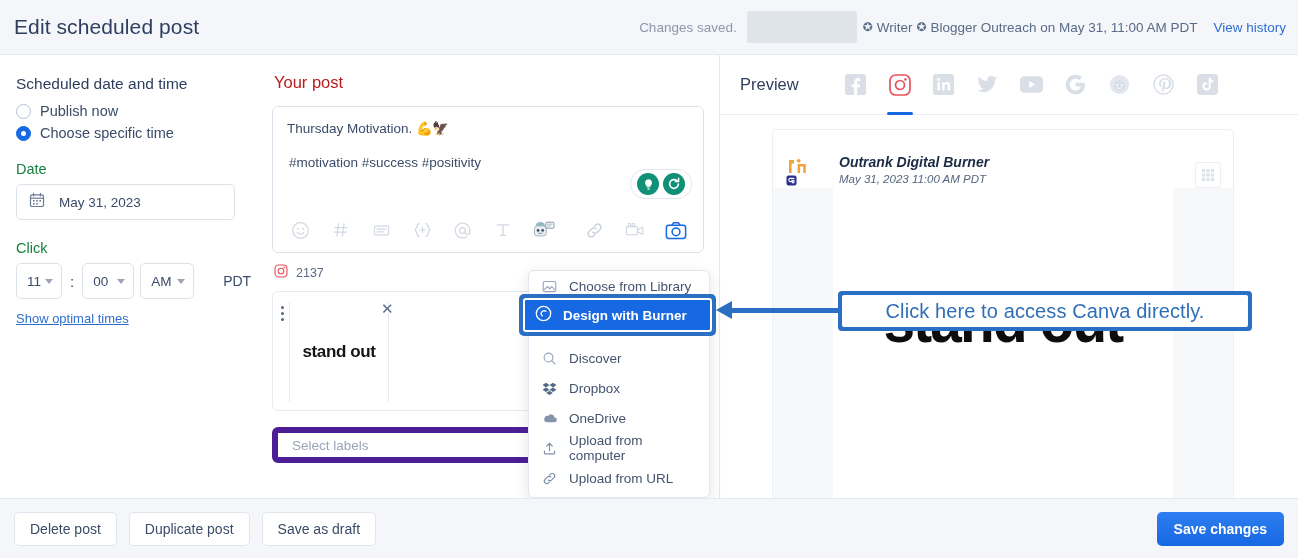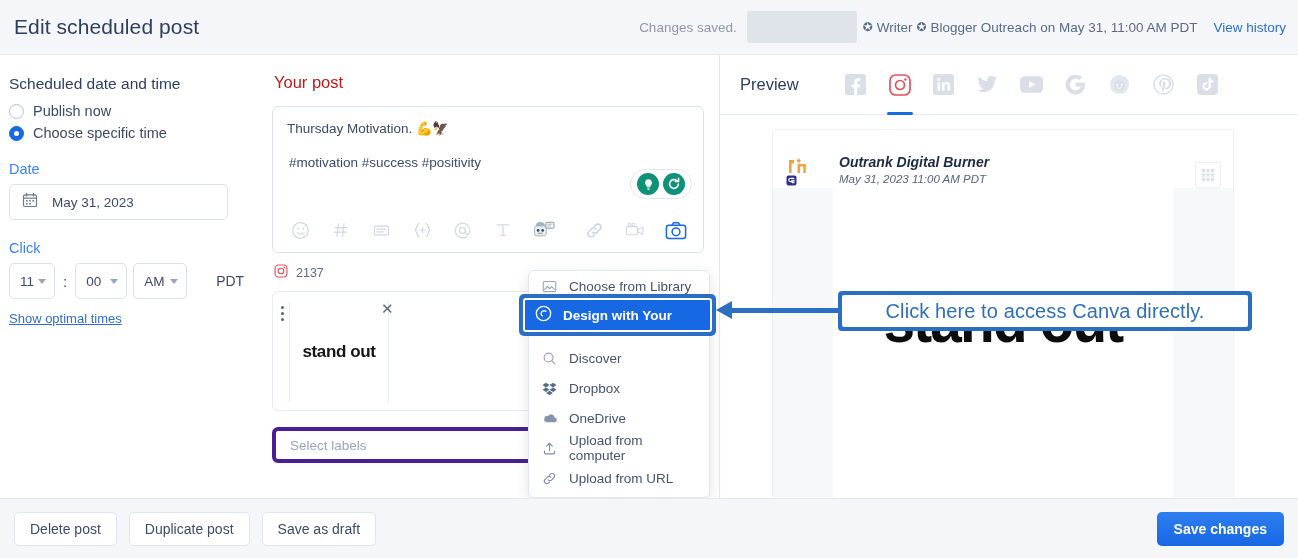--- a/index.html
+++ b/index.html
@@ -35,35 +35,35 @@
   .meta-line { color:#5a6b87; font-size:13.5px; display:flex; align-items:center; gap:4px; }
   .meta-line .dotic { color:#5a6b87; font-size:12px; }
   .view-history {
     color:#2f6fd0; font-size:13.5px; margin-left:16px; cursor:pointer;
   }
 
   
   .left-col {
     position:absolute; left:0; top:55px; width:296px; height:443px;
     background:#fff; border-right:1px solid #e4e8f0;
-    padding:20px 18px 0 9px;
+    padding:20px 18px 0 16px;
   }
   .sec-title { font-size:15.5px; color:#2d3e5e; margin-bottom:10px; }
   .radio-row { display:flex; align-items:center; gap:9px; margin:6px 0; cursor:pointer; }
   .radio {
     width:15px; height:15px; border-radius:50%; border:1.5px solid #b7c0cf; background:#fff;
     flex:none; position:relative;
   }
   .radio.sel { border-color:#1668e3; background:#1668e3; }
   .radio.sel::after {
     content:""; position:absolute; left:4px; top:4px; width:5px; height:5px;
     border-radius:50%; background:#fff;
   }
   .radio-lbl { font-size:14.5px; color:#3b4b68; }
-  .fld-label { font-size:14.5px; color:#3b82f6; margin:20px 0 7px 0; }
+  .fld-label { font-size:14.5px; color:#15803d; margin:20px 0 7px 0; }
   .date-input {
     width:219px; height:36px; border:1px solid #dde2ea; border-radius:5px; background:#fff;
     display:flex; align-items:center; padding:0 12px; gap:14px;
   }
   .date-input .val { font-size:13.5px; color:#3b4b68; }
   .time-row { display:flex; align-items:center; gap:6px; }
   .tsel {
     height:36px; border:1px solid #dde2ea; border-radius:5px; background:#fff;
     display:flex; align-items:center; justify-content:space-between;
     padding:0 8px 0 10px; font-size:13.5px; color:#3b4b68;
@@ -113,21 +113,21 @@
     position:absolute; left:16px; top:10px; width:100px; height:100px;
     border-left:1px solid #e6eaf1; border-right:1px solid #e6eaf1;
     display:flex; align-items:center; justify-content:center;
   }
   .thumb-text { font-weight:bold; font-size:17px; color:#141414; letter-spacing:-.4px; }
   .dots3 { position:absolute; left:8px; top:14px; display:flex; flex-direction:column; gap:3px; }
   .dots3 i { width:3px;height:3px;border-radius:50%;background:#59637a;display:block; }
   .xclose { position:absolute; left:108px; top:8px; font-size:15px; color:#5a6b87; cursor:pointer; }
 
   .labels-input {
-    margin-top:16px; width:432px; height:36px; border:4px solid #4c1d95; border-radius:6px;
+    margin-top:16px; width:432px; height:36px; border:6px solid #4c1d95; border-radius:6px;
     background:#fff; display:flex; align-items:center; padding:0 14px;
     font-size:13.5px; color:#9aa5b8;
   }
 
   
   .dropdown {
     position:absolute; left:528px; top:270px; width:182px; height:228px;
     background:#fff; border:1px solid #e2e6ee; border-radius:6px;
     box-shadow:0 4px 14px rgba(35,50,80,.13);
     overflow:hidden; z-index:40;
@@ -482,21 +482,21 @@
   </div>
 
   <div class="dd-hl-wrap">
     <div class="dd-hl">
       <span>
         <svg width="17" height="17" viewBox="0 0 18 18">
             <circle cx="9" cy="9" r="7.6" stroke="#fff" stroke-width="1.4" fill="none"></circle>
             <path d="M11.6 6.6a3.4 3.4 0 00-4.7 1.1c-.9 1.6-.3 3.2.9 3.7" stroke="#fff" stroke-width="1.4" fill="none" stroke-linecap="round"></path>
           </svg>
       </span>
-      <span>Design with Your</span>
+      <span>Design with Burner</span>
     </div>
   </div>
 
   <div class="right-col">
     <div class="prev-head">
       <span class="prev-title">Preview</span>
 
       <span class="soc">
         <svg width="21" height="21" viewBox="0 0 22 22">
             <rect width="22" height="22" rx="3" fill="#d9dee7"></rect>

